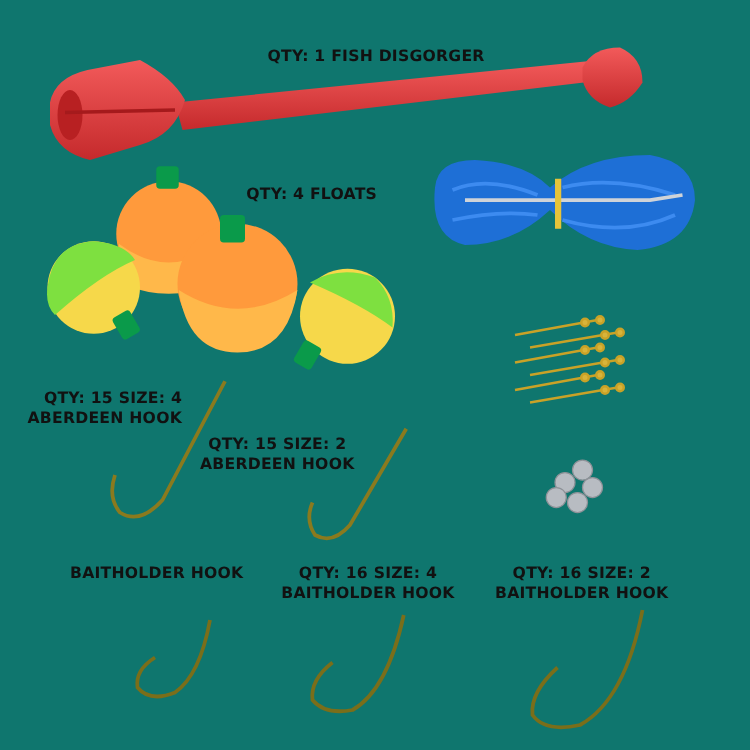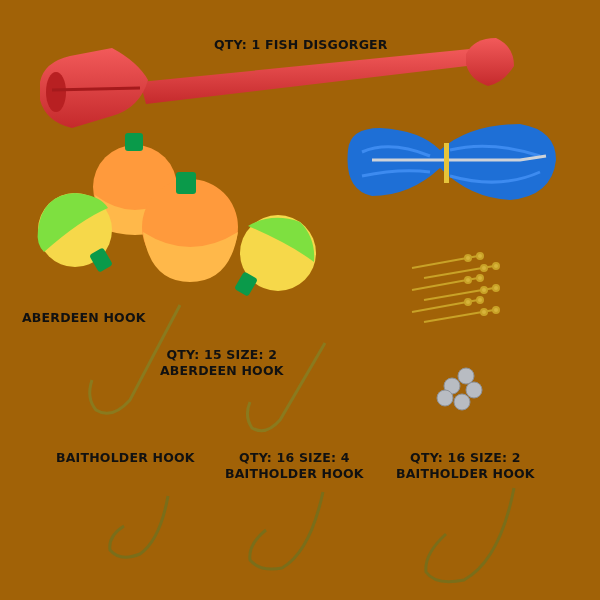--- a/index.html
+++ b/index.html
@@ -1,17 +1,17 @@
 <!DOCTYPE html>
 <html><head>
 <meta charset="utf-8">
 <style>
   html,body{margin:0;padding:0;background:#ffffff;}
   body{width:600px;height:600px;position:relative;overflow:hidden;font-family:"DejaVu Sans","Liberation Sans",sans-serif;}
-  .canvas{position:absolute;left:0;top:0;width:600px;height:600px;background:#a16207;}
+  .canvas{position:absolute;left:0;top:0;width:600px;height:600px;background:#0f766e;}
   .lbl{position:absolute;font-weight:bold;font-size:12.5px;color:#111;letter-spacing:0.2px;line-height:16px;white-space:nowrap;text-align:center;}
   .lbl span{display:block;}
   svg{position:absolute;overflow:visible;}
 </style>
 </head>
 <body>
 
 <div class="canvas">
 
   <div class="lbl" style="left:214px;top:37px;">
@@ -31,20 +31,23 @@
     <path d="M52 90 L140 88" stroke="#a51a1c" stroke-width="3"></path>
   </svg>
 
   <svg width="600" height="600" style="left:0;top:0;">
     <path d="M348 150 Q350 128 380 128 Q420 130 440 150 Q470 124 520 124 Q556 130 556 160 Q552 196 510 200 Q470 198 440 168 Q410 196 372 196 Q344 190 348 150 Z" fill="#1e6fd6"></path>
     <path d="M362 152 Q390 140 430 156 M450 150 Q490 140 540 156 M362 176 Q400 168 430 172 M450 176 Q500 190 540 172" stroke="#3d8bf0" stroke-width="3" fill="none"></path>
     <path d="M372 160 L520 160 L546 156" stroke="#cfd3d8" stroke-width="3" fill="none"></path>
     <rect x="444" y="143" width="5" height="40" fill="#e6c43a"></rect>
   </svg>
 
+  <div class="lbl" style="left:197px;top:147px;">
+      <span>QTY: 4 FLOATS</span>
+    </div>
   <svg width="600" height="600" style="left:0;top:0;">
     <circle cx="135" cy="187" r="42" fill="#ff9a3c"></circle>
     <path d="M95 195 Q135 225 175 195 L170 228 Q135 242 100 228 Z" fill="#ffb84a"></path>
     <rect x="125" y="133" width="18" height="18" rx="3" fill="#0a9a4a"></rect>
     <circle cx="190" cy="227" r="48" fill="#ff9a3c"></circle>
     <path d="M143 232 Q190 262 238 232 Q230 282 190 282 Q150 282 143 232 Z" fill="#ffb84a"></path>
     <rect x="176" y="172" width="20" height="22" rx="3" fill="#0a9a4a"></rect>
     <circle cx="75" cy="230" r="37" fill="#f6d84a"></circle>
     <path d="M38 230 Q42 195 75 193 Q100 195 108 208 Q80 220 44 252 Q36 244 38 230Z" fill="#7ee040"></path>
     <rect x="93" y="250" width="16" height="20" rx="3" fill="#0a9a4a" transform="rotate(-30 101 260)"></rect>
@@ -70,20 +73,21 @@
       <line x1="412" y1="312" x2="478" y2="300"></line>
         <circle cx="468" cy="302" r="3"></circle>
         <circle cx="480" cy="300" r="3"></circle>
       <line x1="424" y1="322" x2="494" y2="310"></line>
         <circle cx="484" cy="312" r="3"></circle>
         <circle cx="496" cy="310" r="3"></circle>
     </g>
   </svg>
 
   <div class="lbl" style="left:22px;top:310px;text-align:right;">
+    <span>QTY: 15 SIZE: 4</span>
       <span>ABERDEEN HOOK</span>
   </div>
   <svg width="600" height="600" style="left:0;top:0;">
     <path d="M180 305 L130 400 Q112 420 96 410 Q86 398 92 380" stroke="#8a7a1e" stroke-width="3" fill="none"></path>
   </svg>
 
   <div class="lbl" style="left:160px;top:347px;">
     <span>QTY: 15 SIZE: 2</span>
       <span>ABERDEEN HOOK</span>
   </div>

